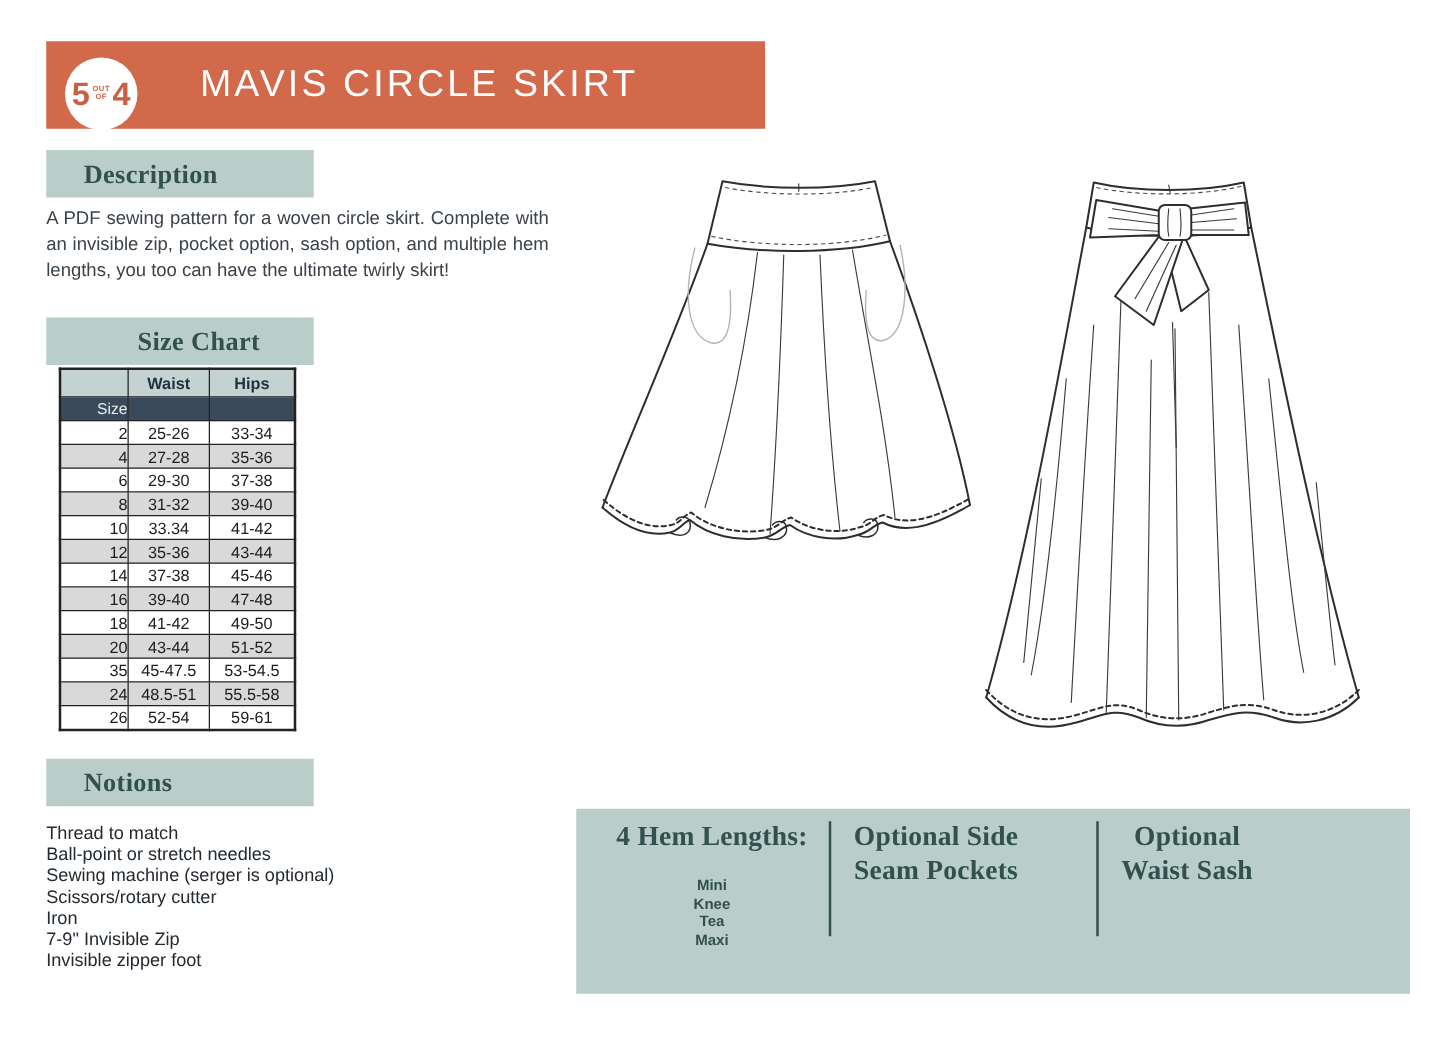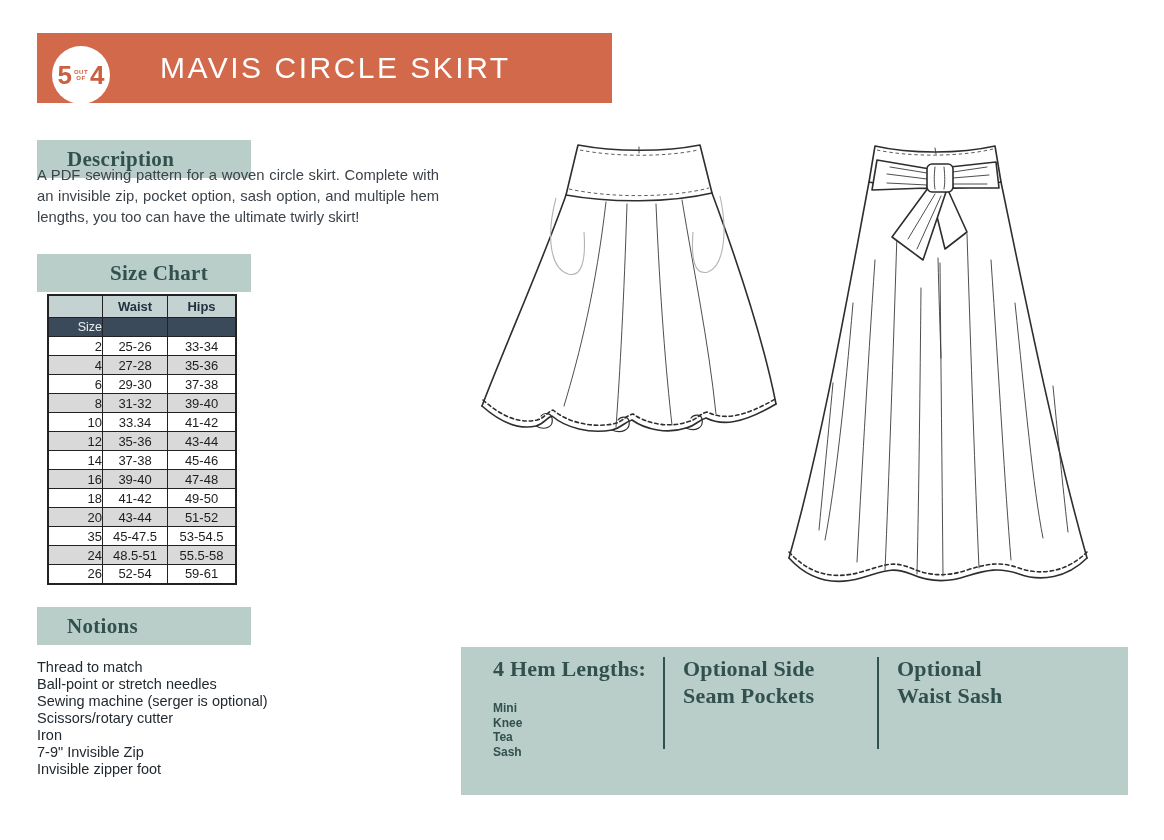--- a/index.html
+++ b/index.html
@@ -25,21 +25,21 @@
   .banner h1{
     position:absolute;left:123px;top:50%;transform:translateY(-50%);margin:0;
     color:#fff;font-size:30px;letter-spacing:2.5px;font-weight:400;white-space:nowrap;
   }
   .sec-head{
     position:absolute;left:37px;width:214px;height:38px;background:var(--c-teal);
     color:var(--c-heading);font-family:"Liberation Serif",serif;font-weight:700;
     font-size:21px;line-height:38px;padding-left:30px;box-sizing:border-box;
     letter-spacing:.3px;
   }
-  #head-description{top:120px;margin-top:20px;}
+  #head-description{top:120px;}
   #head-sizechart{top:254px;text-align:center;}
   #head-notions{top:607px;}
   .desc{
     position:absolute;left:37px;top:165px;width:402px;margin:0;
     color:var(--c-ink);font-size:14.8px;line-height:21px;text-align:justify;
   }
   table.size-chart{
     position:absolute;left:47px;top:294px;border-collapse:collapse;
     border:2px solid #222;color:#1d1d1d;font-size:13px;
   }
@@ -51,21 +51,21 @@
   table.size-chart .c2{width:62px;}
   tr.head-teal th{background:var(--c-table_teal);height:21px;font-weight:600;font-size:13px;color:#22313f;}
   tr.head-dark th{background:var(--c-table_dark);height:18px;color:#e9eef0;font-weight:400;
     font-size:12.5px;text-align:left;padding-left:5px;}
   table.size-chart tbody tr{height:19px;background:#fff;}
   table.size-chart tbody tr.alt{background:var(--c-table_gray);}
   .notions{
     position:absolute;left:37px;top:659px;color:#222a30;font-size:14.5px;line-height:17px;
   }
   .options-box{
-    position:absolute;left:461px;top:647px;width:667px;height:148px;background:var(--c-teal);
+    position:absolute;left:461px;top:647px;width:667px;height:148px;background:var(--c-teal);text-align:center;
   }
   .opt-title{
     font-family:"Liberation Serif",serif;font-weight:700;color:var(--c-heading);
     font-size:22px;line-height:27px;letter-spacing:.2px;
   }
   .opt-col1{position:absolute;left:32px;top:8px;}
   .opt-col2{position:absolute;left:222px;top:8px;}
   .opt-col3{position:absolute;left:436px;top:8px;}
   .hem-items{margin-top:19px;color:var(--c-heading);font-size:12px;font-weight:700;line-height:14.5px;}
   .opt-divider{position:absolute;top:10px;width:2px;height:92px;background:var(--c-heading);}
@@ -268,21 +268,21 @@
   <path class="fold" d="M169,29 C170,38 170,46 169,51"></path>
 </svg>
 
 <div class="options-box">
   <div class="opt-col1">
     <div class="opt-title">4 Hem Lengths:</div>
     <div class="hem-items" id="hem-items">
         <div>Mini</div>
         <div>Knee</div>
         <div>Tea</div>
-        <div>Sash</div>
+        <div>Maxi</div>
       </div>
   </div>
   <div class="opt-divider" id="divider-1"></div>
   <div class="opt-col2">
     <div class="opt-title">
       <span>Optional Side</span><br>
       <span>Seam Pockets</span>
     </div>
   </div>
   <div class="opt-divider" id="divider-2"></div>

